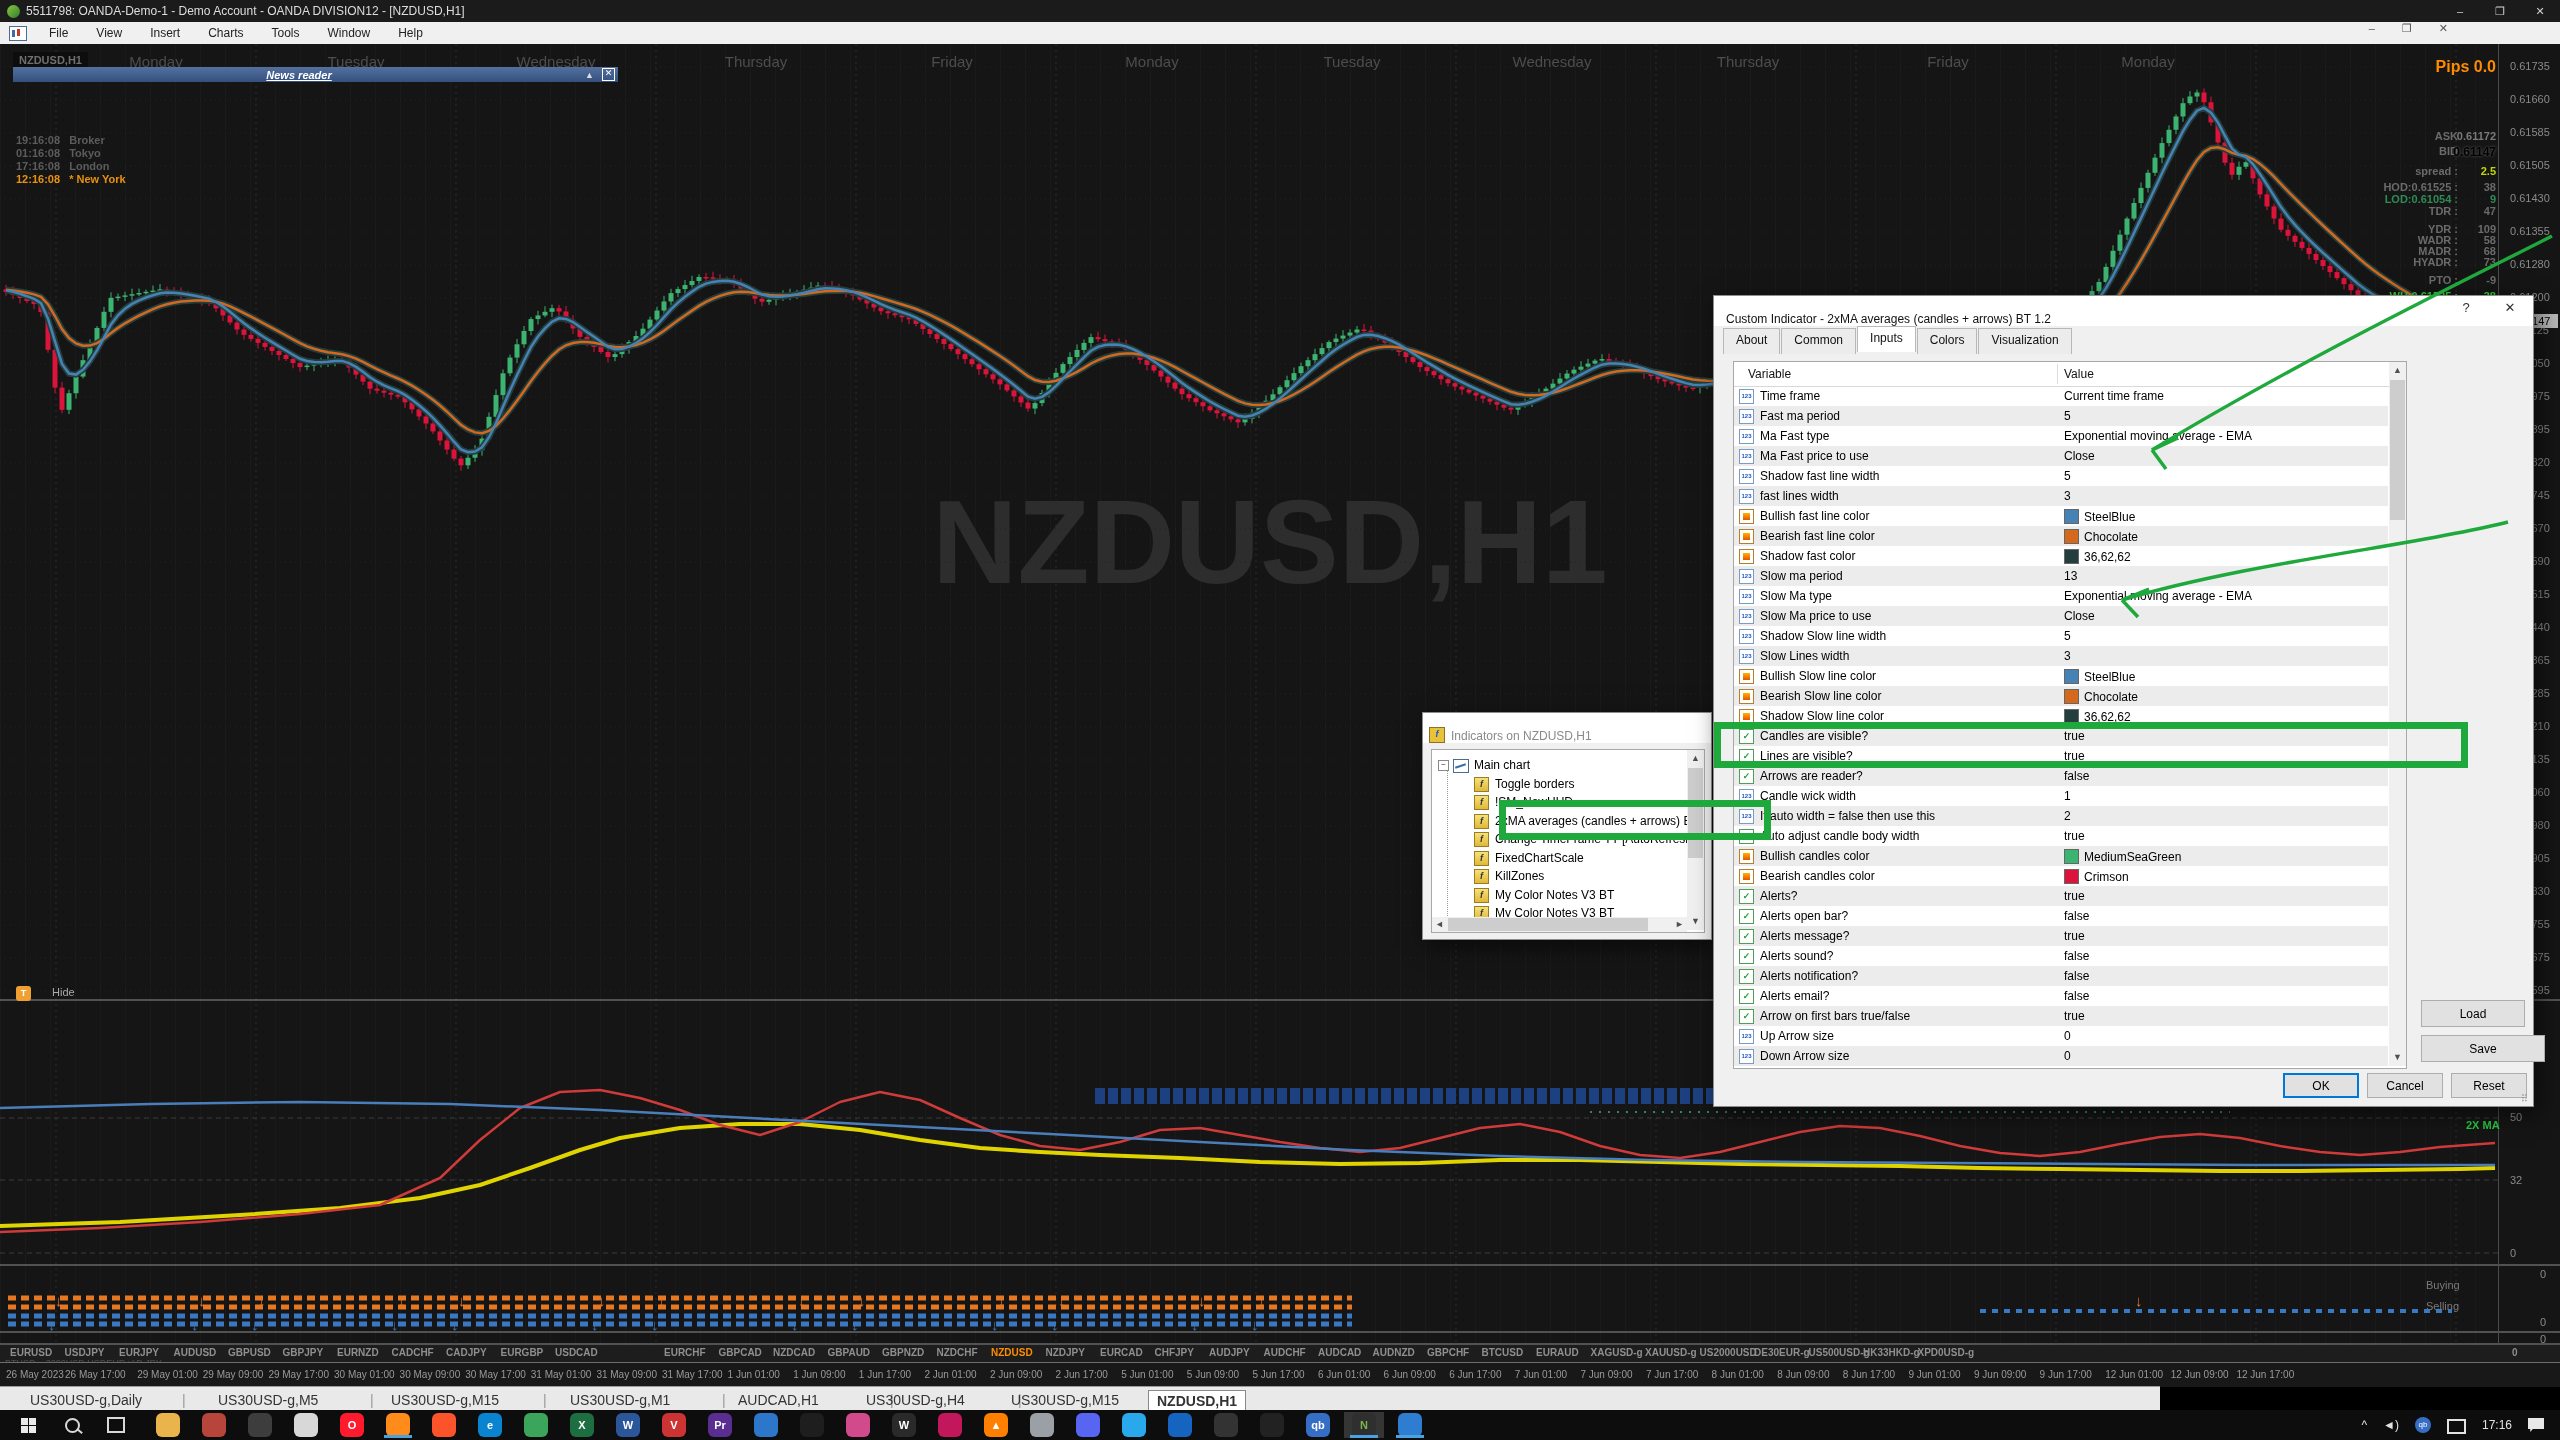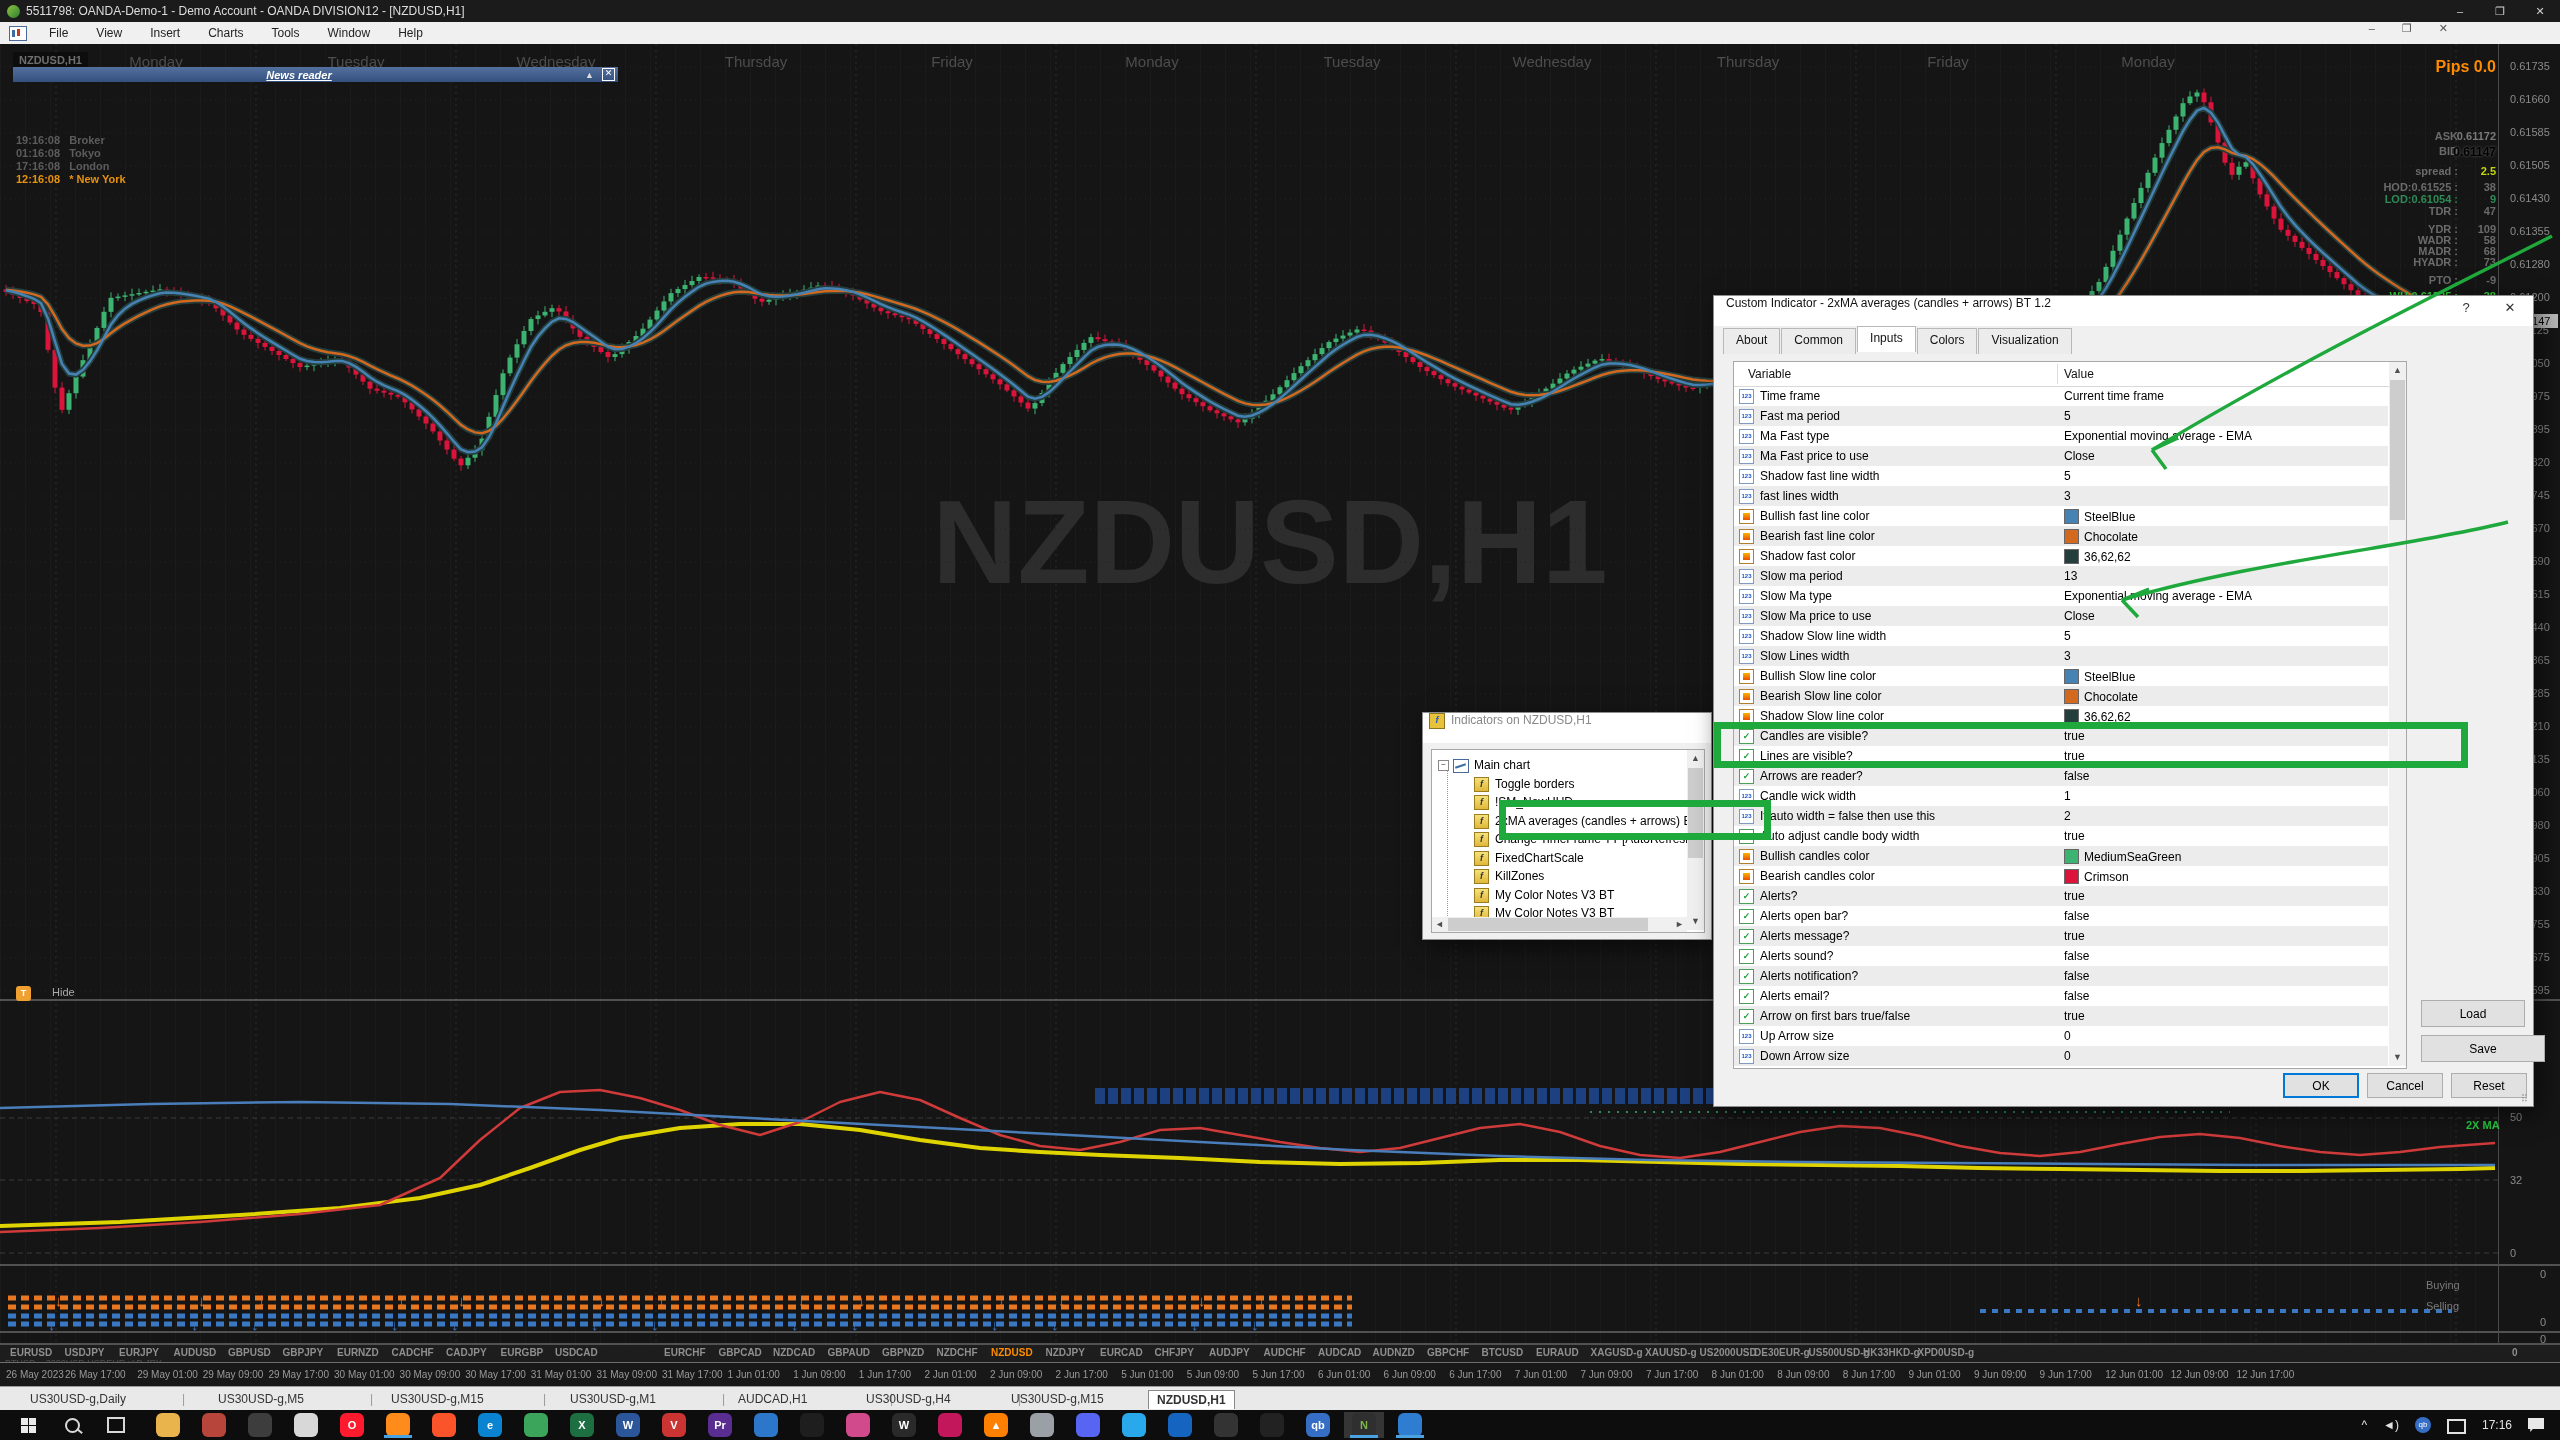--- a/index.html
+++ b/index.html
@@ -45,21 +45,21 @@
   #bidmark{position:absolute;left:2504px;width:54px;height:14px;background:#b9b9b9;color:#000;font-size:11px;
     text-align:center;line-height:14px;}
   .scale-div{position:absolute;left:2498px;top:0;width:1px;height:1301px;background:#4a4a4a;}
   #hidebar .hbtn{position:absolute;left:16px;top:942px;width:15px;height:15px;background:#f0a030;border-radius:3px;
     color:#fff;font-size:9px;text-align:center;line-height:15px;font-weight:bold;}
   #hidebar .hlab{position:absolute;left:52px;top:942px;color:#ababab;font-size:11px;}
   .lowlab{position:absolute;font-size:11px;color:#6e6e6e;}
   .lowlab.grnlab{color:#27c93f;font-weight:bold;}
   
   .win{position:absolute;background:#f0f0f0;border:1px solid #8e8e8e;box-shadow:5px 7px 22px rgba(0,0,0,.55);}
-  .win .wtitle{background:#fff;height:30px;display:flex;align-items:flex-start;font-size:12px;color:#111;}
+  .win .wtitle{background:#fff;height:30px;display:flex;align-items:flex-end;font-size:12px;color:#111;}
   .dlg-q,.dlg-x{position:absolute;top:4px;color:#333;font-size:13px;width:30px;text-align:center;}
   
   .tabs{position:absolute;left:9px;top:32px;display:flex;font-size:12px;color:#111;}
   .tab{padding:4px 12px 5px;border:1px solid #b8b8b8;border-bottom:none;background:#ececec;margin-right:1px;}
   .tab.active{background:#fff;position:relative;top:-2px;padding-bottom:7px;font-weight:normal;}
   
   #dlgtable{position:absolute;left:19px;top:65px;width:672px;height:706px;background:#fff;border:1px solid #a8a8a8;overflow:hidden;}
   #dlghead{position:absolute;left:0;top:0;width:100%;height:24px;background:#fff;border-bottom:1px solid #d9d9d9;font-size:12px;color:#111;}
   #dlghead .h1{position:absolute;left:14px;top:5px;}
   #dlghead .h2{position:absolute;left:330px;top:5px;}
@@ -99,21 +99,21 @@
   
   #anno{position:absolute;left:0;top:0;z-index:60;pointer-events:none;}
   .gbox{position:absolute;border:7px solid #1fa83c;z-index:60;pointer-events:none;}
   
   #ticker{position:absolute;left:0;top:1345px;width:2560px;height:17px;background:#1d1d1d;}
   .tksym{position:absolute;top:2px;font-size:10px;font-weight:bold;color:#8f8f8f;}
   .tksym.hl{color:#ff8c00;}
   #tickpartial{position:absolute;left:5px;top:1358px;font-size:9px;color:#4f4f4f;}
   #datesrow{position:absolute;left:0;top:1362px;width:2560px;height:24px;background:#181818;border-top:1px solid #6e6e6e;}
   .dlab{position:absolute;top:6px;font-size:10px;color:#9a9a9a;white-space:nowrap;}
-  #tabbar{position:absolute;left:0;top:1386px;width:2560px;height:24px;background:#e9e9e9;border-top:1px solid #9a9a9a;font-size:12px;color:#333;}
+  #tabbar{position:absolute;left:0;top:1386px;width:2160px;height:24px;background:#e9e9e9;border-top:1px solid #9a9a9a;font-size:14px;color:#333;}
   .ctab{position:absolute;top:3px;padding:2px 8px;}
   .ctab.active{background:#fff;border:1px solid #8a8a8a;border-bottom:none;font-weight:bold;}
   .ctabsep{position:absolute;top:5px;color:#999;}
   
   #taskbar{position:absolute;left:0;top:1410px;width:2560px;height:30px;background:#0d0d0d;}
   .tbico{position:absolute;top:2px;width:40px;height:26px;display:flex;align-items:center;justify-content:center;}
   .tbico .bub{width:24px;height:24px;border-radius:6px;display:flex;align-items:center;justify-content:center;
     color:#fff;font-size:11px;font-weight:bold;}
   .tbico.open::after{content:"";position:absolute;left:6px;bottom:0;width:28px;height:3px;background:#4aa3e0;}
   .tbico.active{background:#353535;}

